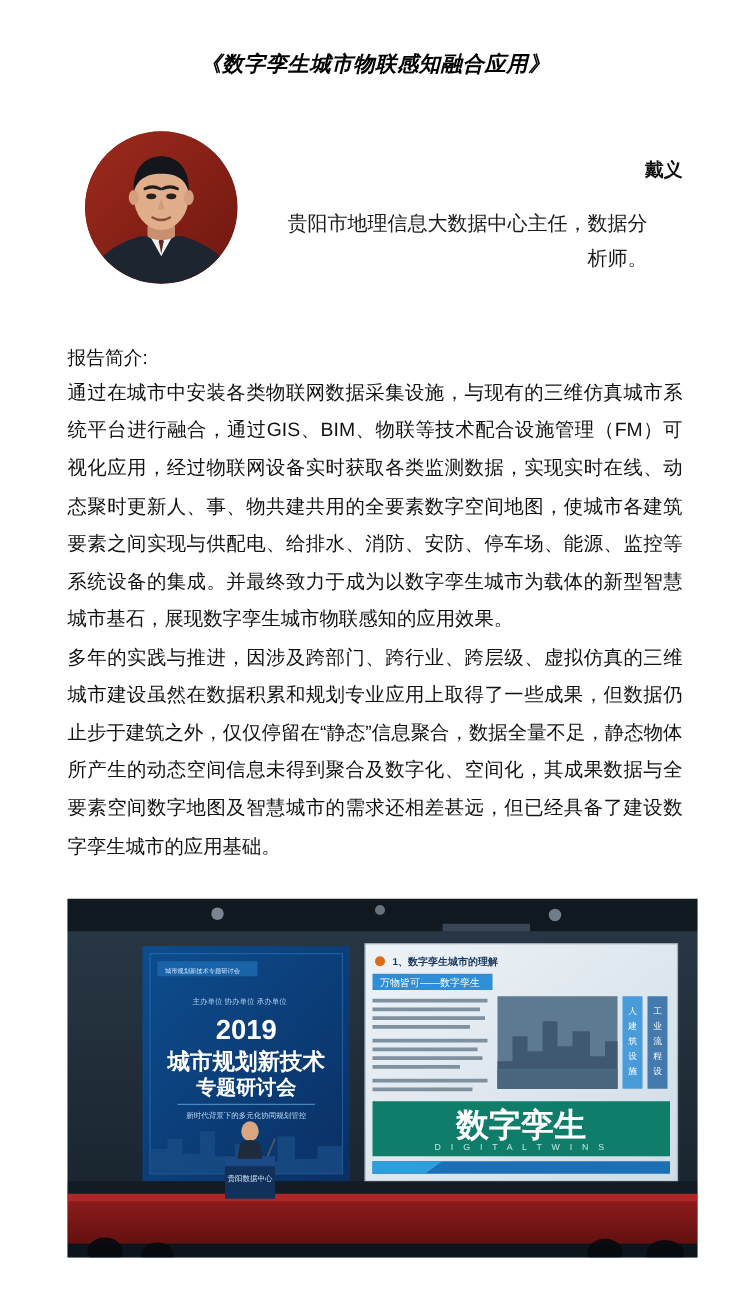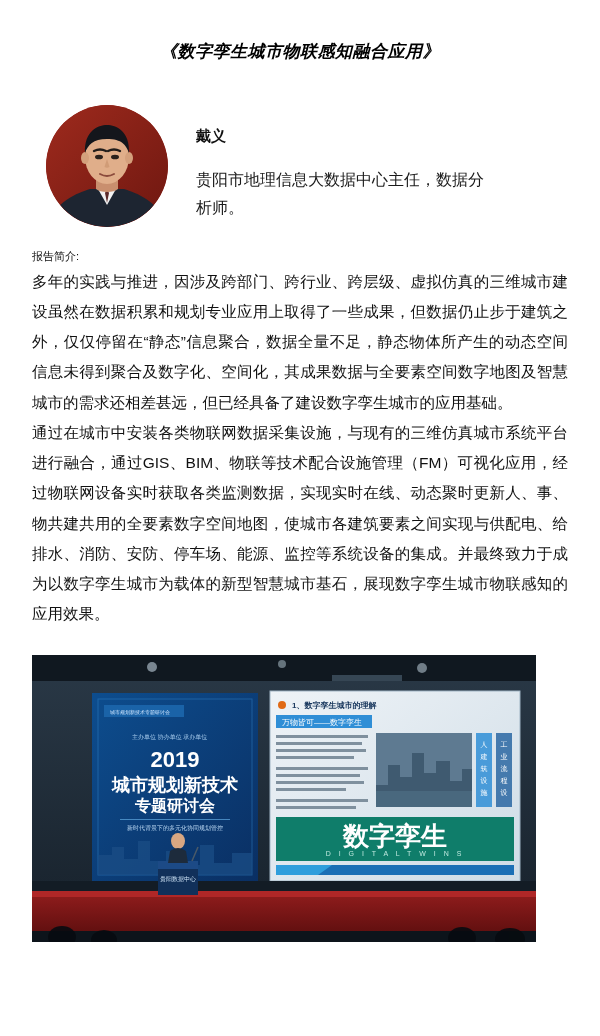--- a/index.html
+++ b/index.html
@@ -12,37 +12,38 @@
     background: #ffffff;
     font-family: "Liberation Sans", sans-serif;
     color: #1a1a1a;
     overflow: hidden;
   }
   .page {
     width: 600px;
     height: 1036px;
     position: relative;
     box-sizing: border-box;
-    padding: 0 32px;
+    padding: 0 54px;
   }
   .title {
     text-align: center;
     font-size: 17px;
     font-weight: bold;
     font-style: italic;
     letter-spacing: 0.5px;
     padding-top: 40px;
     padding-bottom: 6px;
     color: #000;
   }
   .speaker-block {
     display: flex;
     align-items: flex-start;
     margin-top: 36px;
     margin-left: 14px;
+    text-align: right;
   }
   .avatar {
     width: 122px;
     height: 122px;
     border-radius: 50%;
     overflow: hidden;
     flex: 0 0 122px;
     position: relative;
     background: #8f1f17;
   }
@@ -62,22 +63,22 @@
     color: #111;
     margin-bottom: 20px;
   }
   .speaker-role {
     font-size: 16px;
     line-height: 1.75;
     color: #1a1a1a;
     max-width: 300px;
   }
   .intro-label {
-    margin-top: 20px;
-    font-size: 11px;
+    margin-top: 46px;
+    font-size: 15px;
     line-height: 1.8;
     color: #111;
   }
   .intro-body p {
     margin: 0;
     font-size: 15.5px;
     line-height: 1.95;
     color: #111;
     text-align: justify;
     text-justify: inter-ideograph;
@@ -143,22 +144,22 @@
     </div>
     <div class="speaker-text">
       <div class="speaker-name">戴义</div>
       <div class="speaker-role">贵阳市地理信息大数据中心主任，数据分析师。</div>
     </div>
   </div>
 
   <div class="intro-label">报告简介:</div>
 
   <div class="intro-body">
+    <p>通过在城市中安装各类物联网数据采集设施，与现有的三维仿真城市系统平台进行融合，通过GIS、BIM、物联等技术配合设施管理（FM）可视化应用，经过物联网设备实时获取各类监测数据，实现实时在线、动态聚时更新人、事、物共建共用的全要素数字空间地图，使城市各建筑要素之间实现与供配电、给排水、消防、安防、停车场、能源、监控等系统设备的集成。并最终致力于成为以数字孪生城市为载体的新型智慧城市基石，展现数字孪生城市物联感知的应用效果。</p>
     <p>多年的实践与推进，因涉及跨部门、跨行业、跨层级、虚拟仿真的三维城市建设虽然在数据积累和规划专业应用上取得了一些成果，但数据仍止步于建筑之外，仅仅停留在“静态”信息聚合，数据全量不足，静态物体所产生的动态空间信息未得到聚合及数字化、空间化，其成果数据与全要素空间数字地图及智慧城市的需求还相差甚远，但已经具备了建设数字孪生城市的应用基础。</p>
-    <p>通过在城市中安装各类物联网数据采集设施，与现有的三维仿真城市系统平台进行融合，通过GIS、BIM、物联等技术配合设施管理（FM）可视化应用，经过物联网设备实时获取各类监测数据，实现实时在线、动态聚时更新人、事、物共建共用的全要素数字空间地图，使城市各建筑要素之间实现与供配电、给排水、消防、安防、停车场、能源、监控等系统设备的集成。并最终致力于成为以数字孪生城市为载体的新型智慧城市基石，展现数字孪生城市物联感知的应用效果。</p>
   </div>
 
   <div class="photo">
     <svg viewBox="0 0 504 287" width="504" height="287">
       <defs>
         <linearGradient id="hall" x1="0" y1="0" x2="0" y2="1">
           <stop offset="0%" stop-color="#2a3947"></stop>
           <stop offset="100%" stop-color="#16202a"></stop>
         </linearGradient>
         <linearGradient id="bannerg" x1="0" y1="0" x2="1" y2="1">

